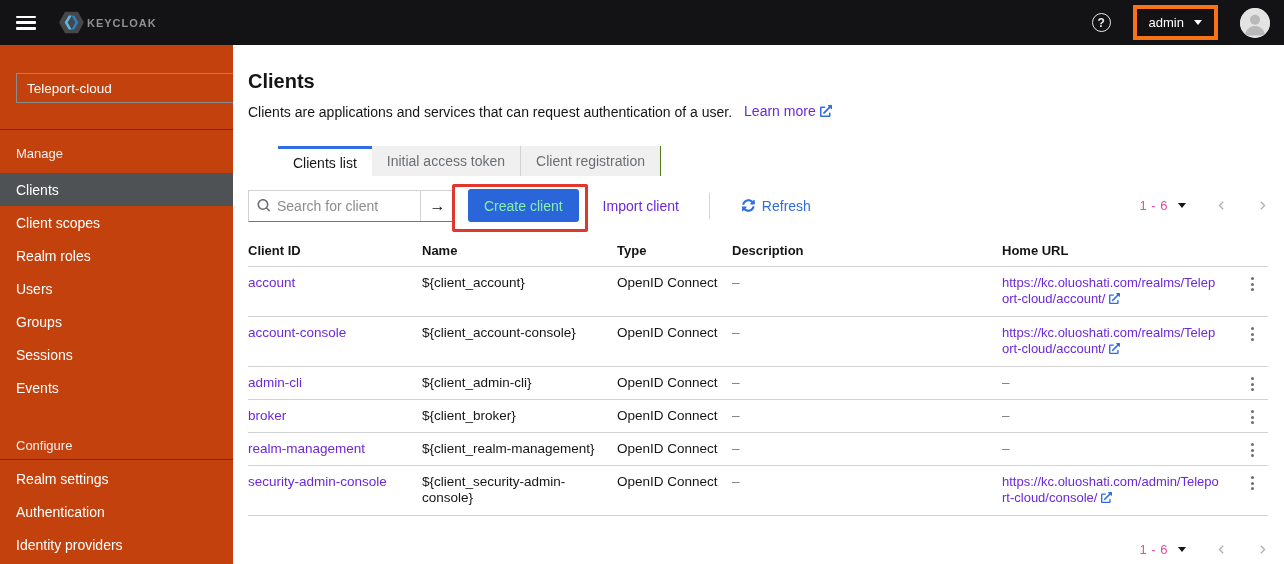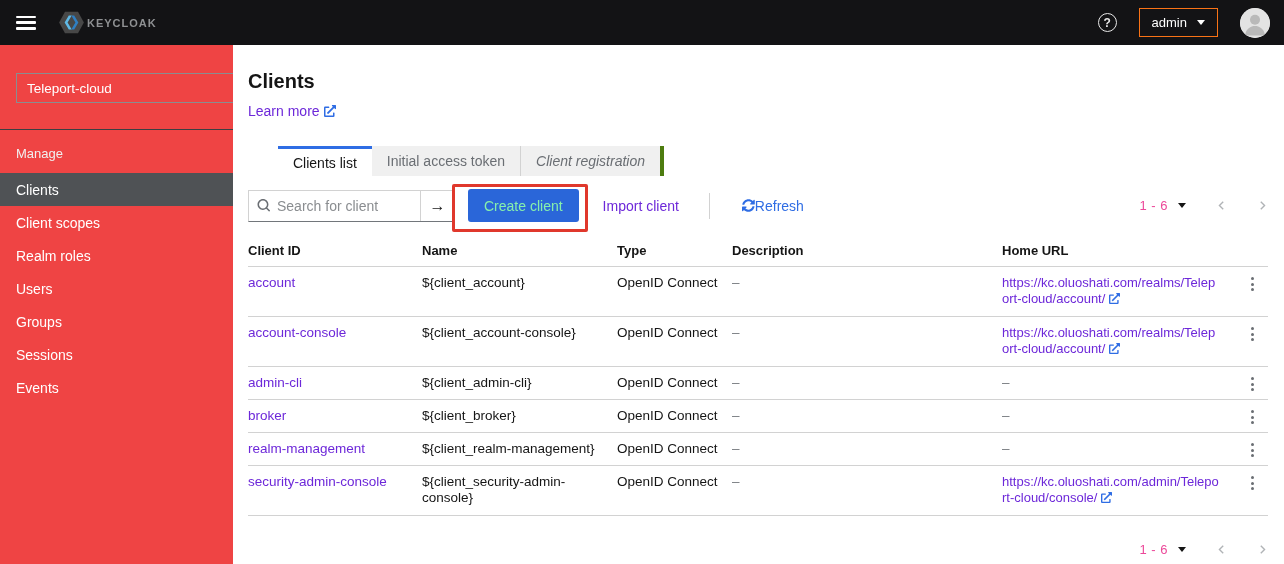--- a/index.html
+++ b/index.html
@@ -17,30 +17,30 @@
   .hamburger { width:20px; height:14px; display:flex; flex-direction:column; justify-content:space-between; cursor:pointer; }
   .hamburger span { display:block; height:2.5px; background:#fff; border-radius:1px; }
   .brand { display:flex; align-items:center; margin-left:22px; gap:2px; }
   .brand-text { color:#8f9193; font-weight:bold; font-size:11px; letter-spacing:1px; }
   .topbar-right { margin-left:auto; display:flex; align-items:center; gap:22px; }
   .help-icon {
     width:19px; height:19px; border:1.6px solid #e8e8e8; border-radius:50%;
     color:#e8e8e8; font-size:12px; font-weight:bold; display:flex; align-items:center; justify-content:center; cursor:pointer;
   }
   .user-menu {
-    border:1px solid #f97316; color:#fff; font-size:13px;
+    border:4px solid #f97316; color:#fff; font-size:13px;
     padding:6px 12px; display:flex; align-items:center; gap:10px; cursor:pointer;
   }
   .caret-down { width:0; height:0; border-left:4px solid transparent; border-right:4px solid transparent; border-top:5px solid currentColor; display:inline-block; }
   .avatar { width:30px; height:30px; border-radius:50%; overflow:hidden; background:#e3e3e3; cursor:pointer; }
 
   
   .sidebar {
     position:absolute; left:0; top:45px; width:276px; height:519px;
-    background:#ef4444; color:#fff;
+    background:#c2410c; color:#fff;
   }
   .realm-selector {
     margin:28px 16px 0; height:30px; border:1px solid #8a8d90;
     display:flex; align-items:center; justify-content:space-between;
     padding:0 10px; font-size:13.5px; cursor:pointer; color:#fff;
   }
   .nav-divider { border-top:1px solid #3c3f42; margin-top:26px; }
   .nav-section-title { padding:16px 16px 12px; font-size:13px; color:#f0f0f0; }
   .nav-section-title.configure { padding:8px 16px 6px; }
   .nav-item {
@@ -57,21 +57,21 @@
   .page-desc { margin-top:8px; font-size:14px; line-height:20px; display:flex; align-items:center; gap:12px; }
   a.link { color:#6d28d9; text-decoration:none; cursor:pointer; }
   .ext-icon { display:inline-block; vertical-align:-1px; margin-left:4px; }
 
   
   .tabs { margin:24px 0 0 30px; display:flex; height:30px; }
   .tab {
     display:flex; align-items:center; padding:0 15px; font-size:14px; cursor:pointer;
     background:#f0f0f0; color:#6a6e73; border-right:1px solid #d2d2d2;
   }
-  .tab:last-child { border-right:4px solid #4d7c0f;font-style:italic; }
+  .tab:last-child { border-right:1px solid #4d7c0f; }
   .tab.active {
     background:#fff; color:#151515; border-top:3px solid #2f6de4;
     border-right:none; padding-top:0;
   }
 
   
   .toolbar { margin-top:13px; display:flex; align-items:center; }
   .search-control {
     width:207px; height:32px; display:flex; align-items:stretch;
     border:1px solid #d2d2d2; border-bottom-color:#72767b; background:#fff;
@@ -79,21 +79,21 @@
   .search-input-wrap { flex:1; display:flex; align-items:center; padding:0 8px; gap:7px; color:#6a6e73; }
   .search-input-wrap input { border:none; outline:none; width:100%; font-size:14px; font-family:inherit; color:#151515; }
   .search-input-wrap input::placeholder { color:#8a8d90; }
   .search-go { width:34px; border-left:1px solid #d2d2d2; background:#fff; display:flex; align-items:center; justify-content:center; font-size:16px; color:#151515; cursor:pointer; }
   .btn-primary {
     margin-left:13px; background:#2a66d9; color:#86efac; border:none; border-radius:3px;
     font-size:14px; font-family:inherit; padding:8px 16px; height:33px; cursor:pointer;
   }
   .import-link { margin-left:24px; font-size:14px; }
   .toolbar-divider { width:1px; height:26px; background:#d2d2d2; margin-left:30px; }
-  .refresh { margin-left:32px; display:flex; align-items:center; font-size:14px; color:#2f6de4; cursor:pointer; text-decoration:none; }
+  .refresh { margin-left:32px; display:flex; align-items:center; gap:7px; font-size:14px; color:#2f6de4; cursor:pointer; text-decoration:none; }
 
   .pagination { margin-left:auto; display:flex; align-items:center; font-size:13px; color:#ec4899; }
   .pagination .range { letter-spacing:0.5px; }
   .pagination .caret-down { margin-left:10px; color:#151515; }
   .page-chevron { color:#b0b3b6; margin-left:30px; cursor:default; display:flex; }
 
   
   table.clients { width:1020px; margin-top:13px; border-collapse:collapse; table-layout:fixed; }
   table.clients th {
     text-align:left; font-size:13px; font-weight:bold; color:#151515;
@@ -174,25 +174,39 @@
   <div class="nav-item">
       <span>Groups</span>
     </div>
   <div class="nav-item">
       <span>Sessions</span>
     </div>
   <div class="nav-item">
       <span>Events</span>
     </div>
 
+  <div class="section-configure">
+    <div class="nav-section-title configure">Configure</div>
+    <div class="nav-divider"></div>
+    <div class="nav-item">
+        <span>Realm settings</span>
+      </div>
+    <div class="nav-item">
+        <span>Authentication</span>
+      </div>
+    <div class="nav-item">
+        <span>Identity providers</span>
+      </div>
+  </div>
 </nav>
 
 <main class="content">
   <h1 class="page-title">Clients</h1>
   <div class="page-desc">
+    <span>Clients are applications and services that can request authentication of a user.</span>
     <a class="link"><span>Learn more</span><span class="ext-icon"><svg width="12" height="12" viewBox="0 0 512 512" fill="#2f6de4">
             <path d="M432 320h-32a16 16 0 0 0-16 16v112H64V128h144a16 16 0 0 0 16-16V80a16 16 0 0 0-16-16H48A48 48 0 0 0 0 112v352a48 48 0 0 0 48 48h352a48 48 0 0 0 48-48V336a16 16 0 0 0-16-16zM488 0H360c-21.4 0-32.1 25.9-17 41l35.7 35.7L135 320.4a24 24 0 0 0 0 34l22.7 22.7a24 24 0 0 0 34 0L435.3 133.3 471 169c15.1 15.1 41 4.5 41-17V24a24 24 0 0 0-24-24z"></path>
           </svg></span></a>
   </div>
 
   <div class="tabs">
     <div class="tab active">
         <span>Clients list</span>
       </div>
     <div class="tab">

